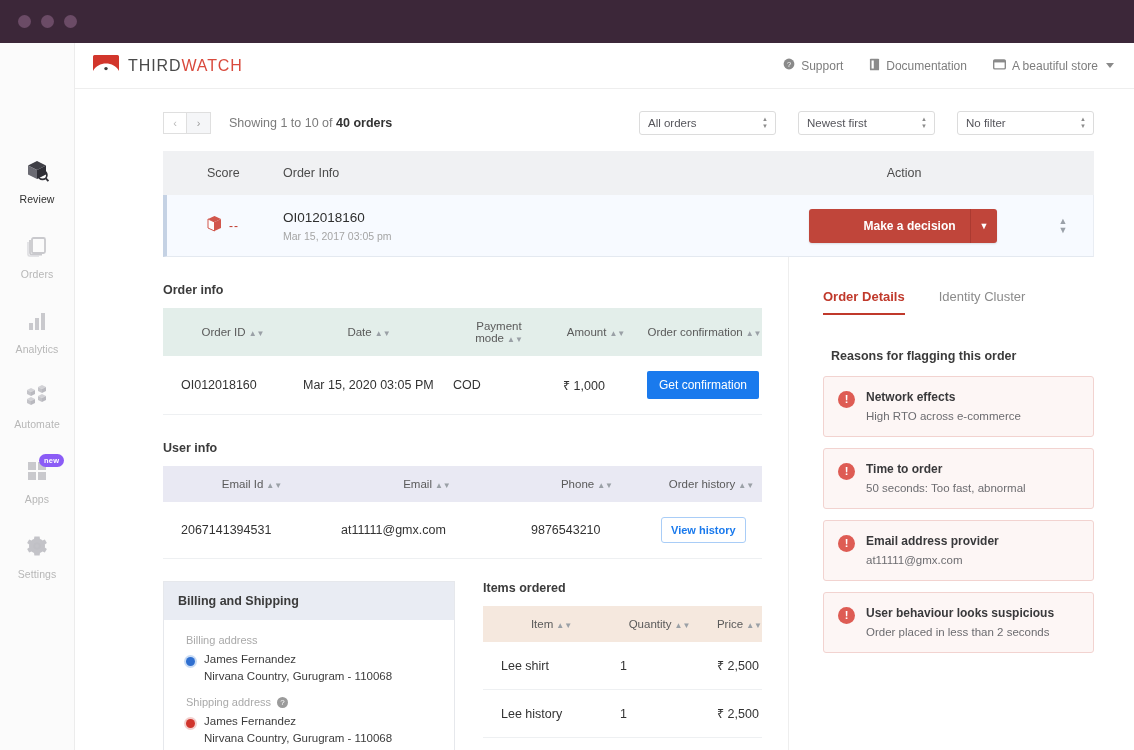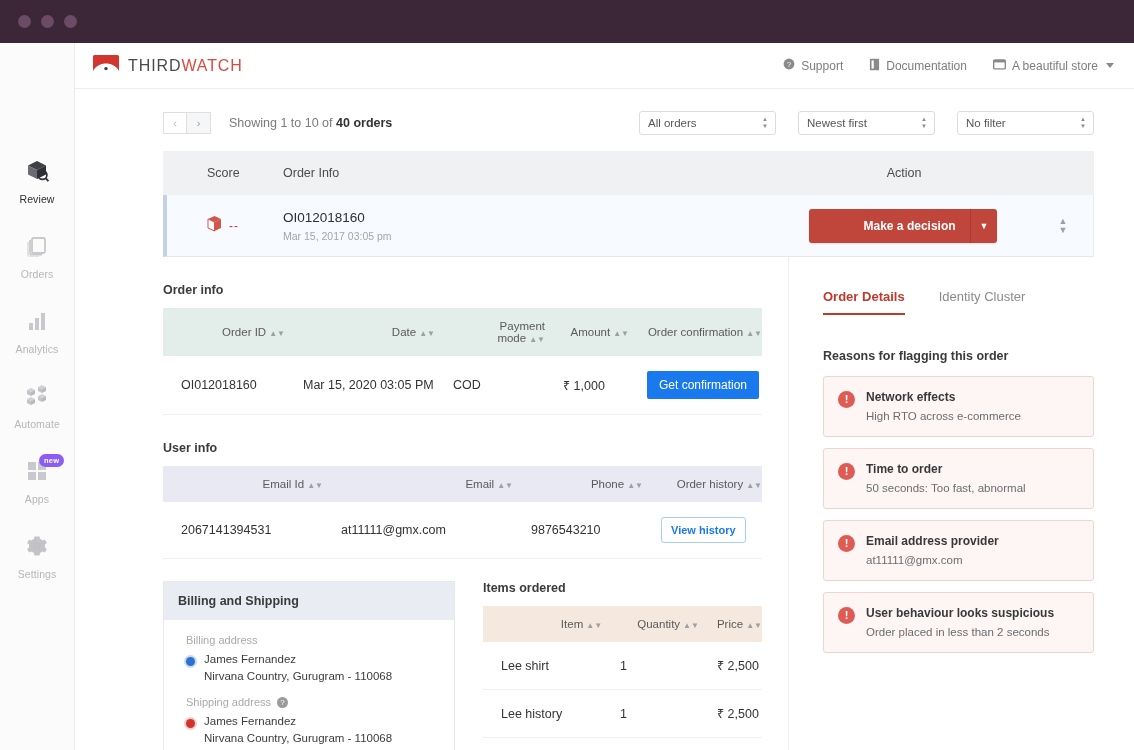--- a/index.html
+++ b/index.html
@@ -132,21 +132,21 @@
   .left-col { flex: 1; min-width: 0; padding-right: 26px; }
   .right-col { width: 306px; flex: 0 0 306px; border-left: 1px solid #eeeeee; padding-left: 34px; padding-top: 14px;}
 
   .tabs { display: flex; gap: 34px; padding: 18px 0 0 0; margin-left: 0; }
   .tab { font-size: 13px; color: #8b8b8b; padding-bottom: 9px; cursor: pointer; }
   .tab.active { color: #c0392b; font-weight: bold; border-bottom: 2.5px solid #c0392b; }
 
   .sec-title { font-size: 12.5px; font-weight: bold; color: #3b3b3b; margin: 26px 0 11px; }
   .tbl { width: 100%; border-collapse: collapse; }
   .tbl th {
-    text-align: right; font-weight: normal; font-size: 11.5px; color: #5a5a5a;
+    text-align: center; font-weight: normal; font-size: 11.5px; color: #5a5a5a;
     padding: 12px 0 12px 18px; height: 34px;
   }
   .tbl td { font-size: 12.5px; color: #333; padding: 15px 0 15px 18px; border-bottom: 1px solid #eef0f2; }
   .sorter { color: #9aa0a6; font-size: 8px; margin-left: 3px; }
   .th-teal { background: #e3eeea; }
   .th-lav  { background: #e9e9f3; }
   .th-peach{ background: #f5e8de; }
 
   .btn-blue {
     display: inline-block; background: #1a7aed; color: #fff;
@@ -174,21 +174,21 @@
   .addr-name { font-size: 11.5px; color: #3c3c3c; }
   .addr-line { font-size: 11.5px; color: #3c3c3c; margin-top: 5px; }
   .qmark {
     width: 11px; height: 11px; border-radius: 50%; background: #9b9b9b; color: #fff;
     font-size: 8px; display: inline-flex; align-items: center; justify-content: center;
   }
 
   .items { flex: 1; min-width: 0; }
 
   
-  .flag-title { font-size: 12.5px; font-weight: bold; color: #3b3b3b; margin: 34px 0 13px; }
+  .flag-title { font-size: 12.5px; font-weight: bold; color: #3b3b3b; margin: 34px 8px 13px; }
   .flag {
     border: 1px solid #f2d3d0; background: #fdf6f5; border-radius: 3px;
     display: flex; gap: 11px; padding: 13px 12px 14px 14px; margin-bottom: 11px;
   }
   .excl {
     width: 17px; height: 17px; border-radius: 50%; background: #de5c54; color: #fff;
     font-size: 11px; font-weight: bold; display: flex; align-items: center; justify-content: center;
     flex: 0 0 17px; margin-top: 1px; line-height: 1;
   }
   .flag-h { font-size: 12px; font-weight: bold; color: #39393b; }

